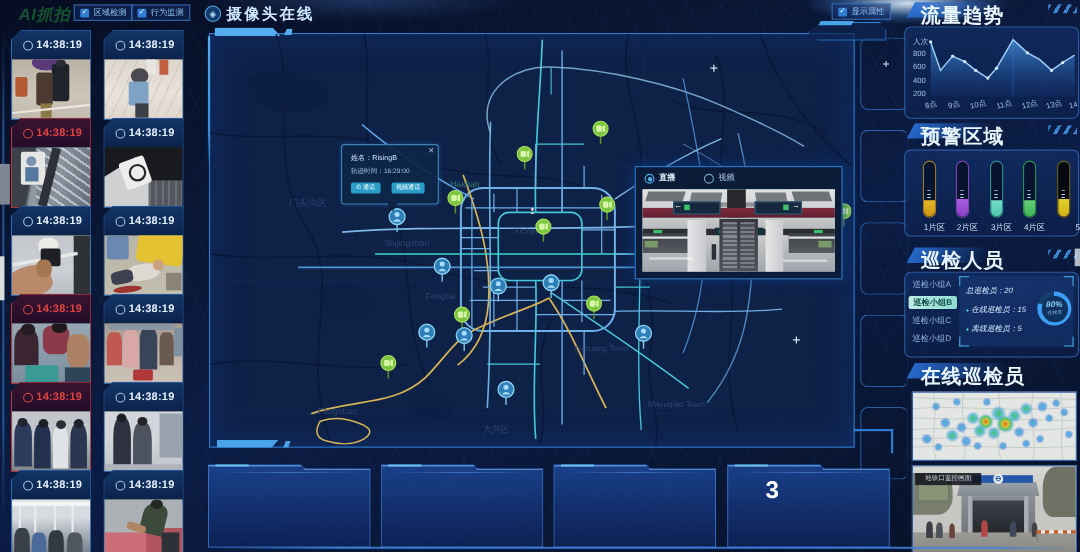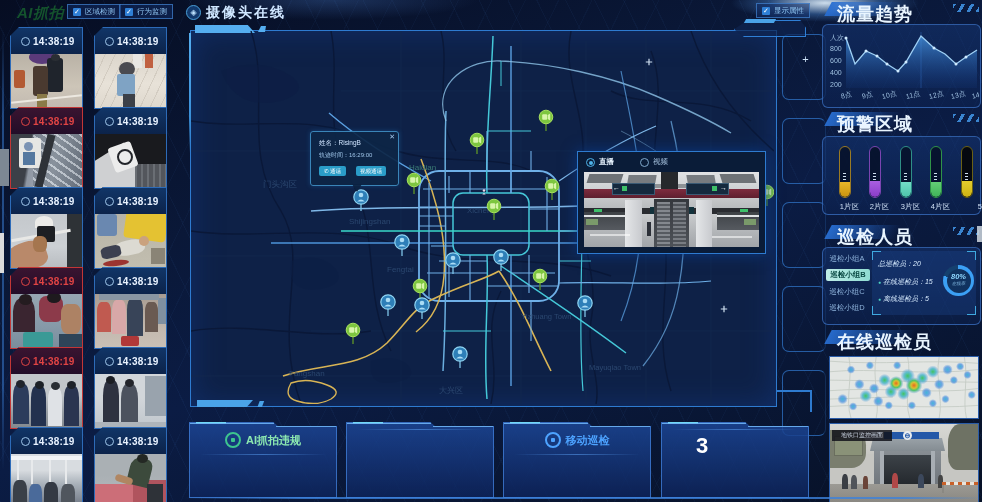--- a/index.html
+++ b/index.html
@@ -715,36 +715,34 @@
   <div class="abs" style="left:112px;top:58px;width:36px;height:3px;background:repeating-linear-gradient(90deg,#c86028 0 4px,#e8e4dc 4px 8px);"></div>
   <div class="abs" style="left:112px;top:61px;width:2px;height:8px;background:#8a8882;"></div>
 
   <div class="abs" style="left:2px;top:6px;width:60px;height:11px;background:rgba(16,18,26,.85);color:#cdd6e4;font-size:6px;line-height:11px;text-align:center;">地铁口监控画面</div>
 </div>
 
 <div class="statbox" style="left:189px;width:146px;">
   <div class="notch"></div>
     <div class="tb"></div>
     <div class="tb2"></div>
-  <div class="ttl" style="color:#8ce8b0;"><span class="ring" style="border:2px solid #3dc48f;background:radial-gradient(circle,#3dc48f 0 2px,transparent 2.5px);"></span>AI抓拍违规</div>
   <div class="ul"></div>
 </div>
 
 <div class="statbox" style="left:346px;width:146px;">
   <div class="notch"></div>
     <div class="tb"></div>
     <div class="tb2"></div>
   <div class="ul"></div>
 </div>
 
 <div class="statbox" style="left:503px;width:146px;">
   <div class="notch"></div>
     <div class="tb"></div>
     <div class="tb2"></div>
-  <div class="ttl" style="color:#4da3ff;"><span class="ring" style="border:2px solid #4da3ff;background:radial-gradient(circle,#4da3ff 0 2px,transparent 2.5px);"></span>移动巡检</div>
   <div class="ul"></div>
 </div>
 
 <div class="statbox" style="left:661px;width:146px;">
   <div class="notch"></div>
     <div class="tb"></div>
     <div class="tb2"></div>
   <div class="ul"></div>
   <div class="num" style="text-align:left;padding-left:34px;">3</div>
 </div>

